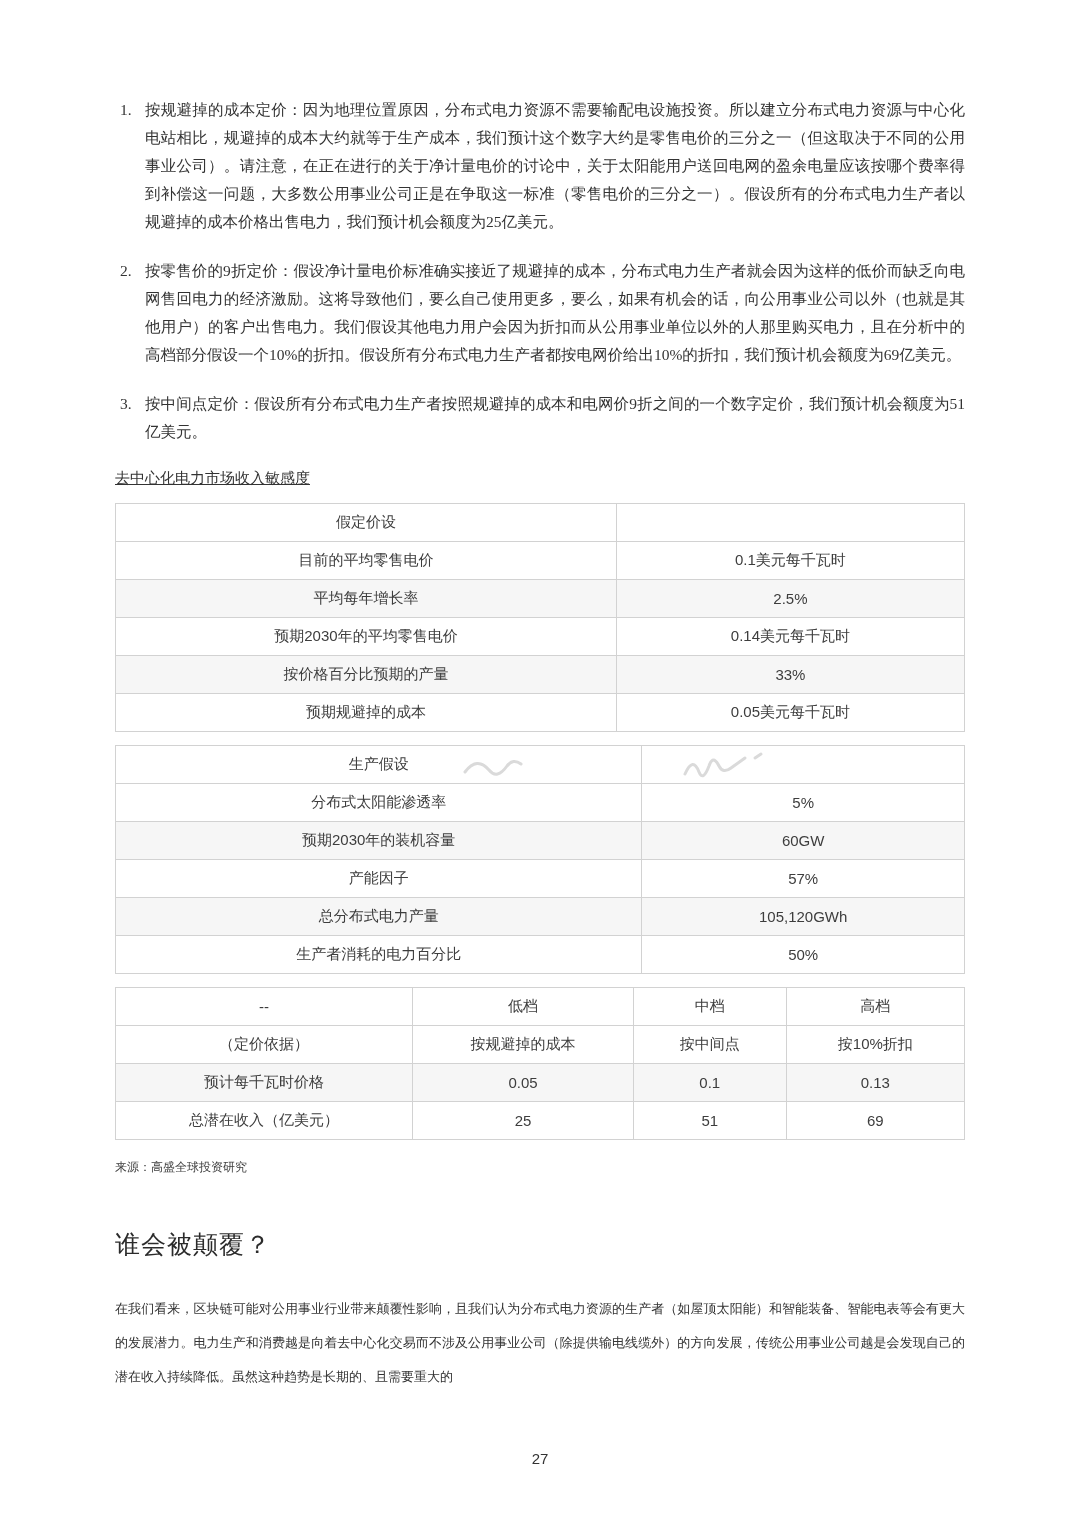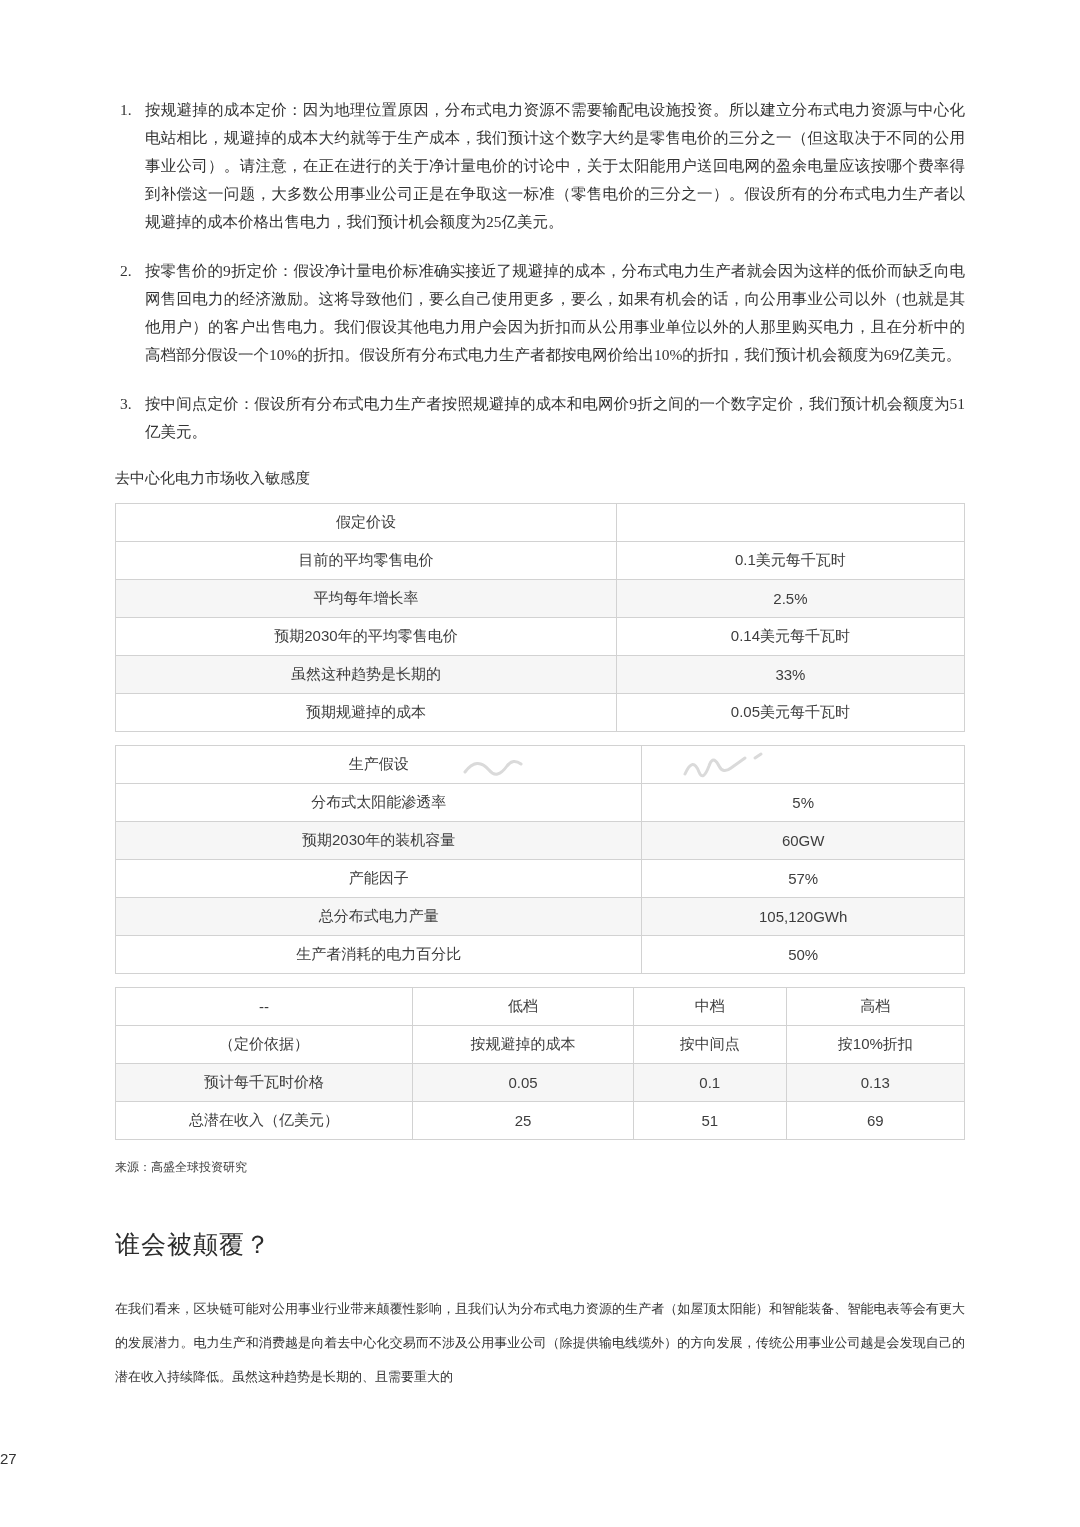--- a/index.html
+++ b/index.html
@@ -18,21 +18,21 @@
   }
 
   
   .numlist { margin: 0; padding: 0; list-style: none; }
   .numlist li { display: flex; margin-bottom: 21px; font-size: 15.5px; line-height: 28px; text-align: justify; }
   .numlist .num { flex: 0 0 30px; padding-left: 5px; }
   .numlist .txt { flex: 1; }
 
   
   .caption { margin: 24px 0 0 0; font-size: 15.5px; line-height: 26px; }
-  .subtitle { margin: 23px 0 15px 0; font-size: 15px; }
+  .subtitle { margin: 23px 0 15px 0; font-size: 15px; text-decoration: underline; }
 
   
   table.rpt {
     width: 850px;
     border-collapse: collapse;
     table-layout: fixed;
     font-family: "Liberation Sans", "DejaVu Sans", sans-serif;
     font-size: 15px;
     color: #3d3d3d;
     margin: 0 0 13px 0;
@@ -63,20 +63,21 @@
     letter-spacing: 1px;
     color: #2b2b2b;
     font-family: "Liberation Serif", "DejaVu Serif", serif;
   }
   .bodytext { margin: 31px 0 0 0; font-size: 13px; line-height: 34px; text-align: justify; }
 
   .pagenum {
     position: absolute;
     left: 0; bottom: 60px;
     width: 100%;
+    text-align: center;
     font-size: 15px;
     color: #333;
     font-family: "Liberation Sans", "DejaVu Sans", sans-serif;
   }
 </style>
 </head>
 <body>
 
 <div class="page">
 
@@ -115,21 +116,21 @@
       </tr>
       <tr>
         <td>平均每年增长率</td>
         <td>2.5%</td>
       </tr>
       <tr>
         <td>预期2030年的平均零售电价</td>
         <td>0.14美元每千瓦时</td>
       </tr>
       <tr>
-        <td>虽然这种趋势是长期的</td>
+        <td>按价格百分比预期的产量</td>
         <td>33%</td>
       </tr>
       <tr>
         <td>预期规避掉的成本</td>
         <td>0.05美元每千瓦时</td>
       </tr>
     </tbody>
   </table>
 
   <table class="rpt t2">

